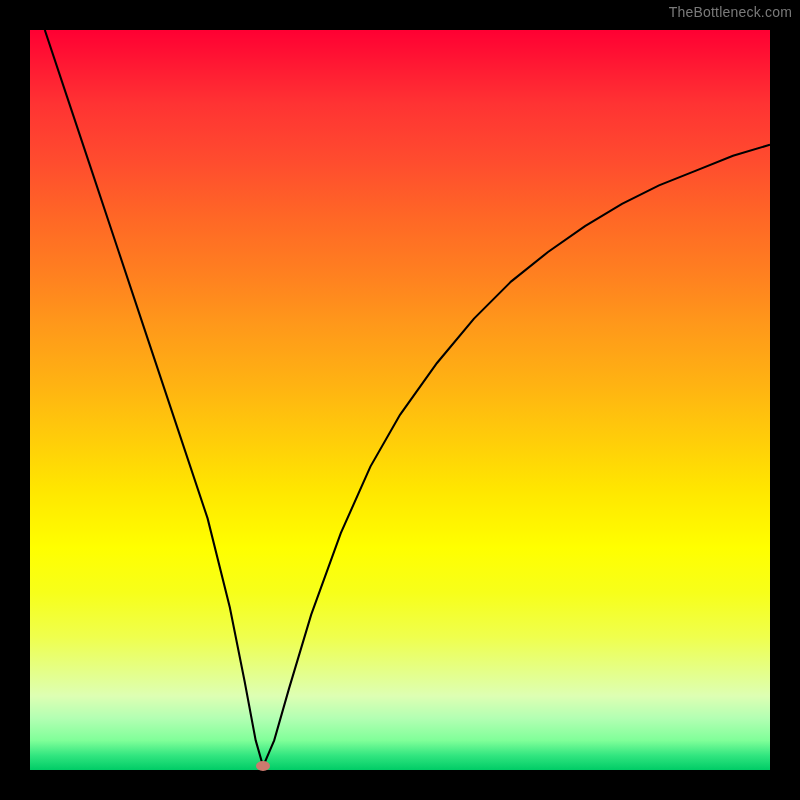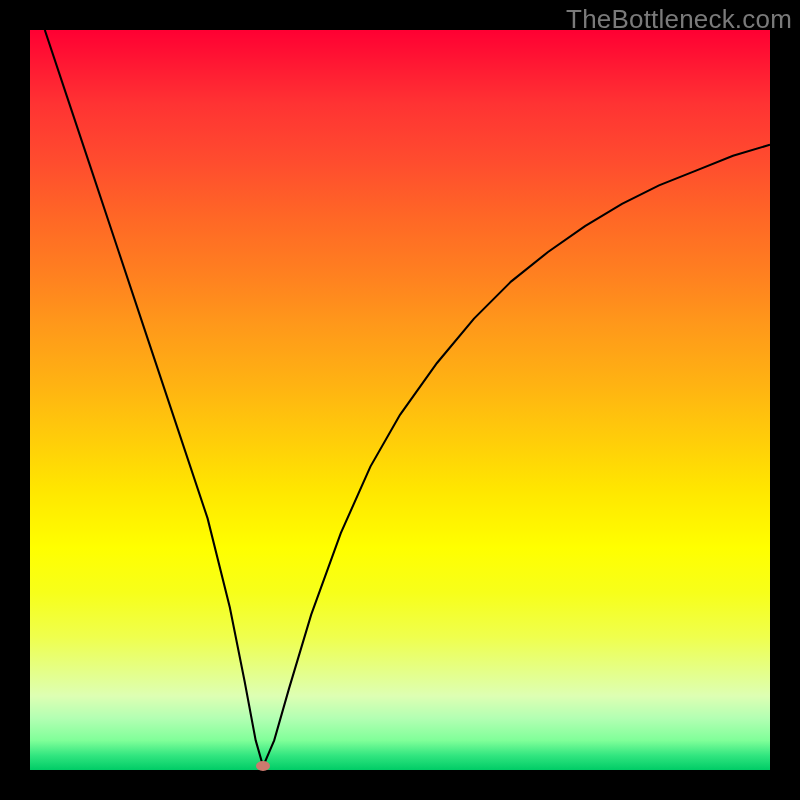--- a/index.html
+++ b/index.html
@@ -42,21 +42,21 @@
     position: absolute;
     inset: 0;
     width: 100%;
     height: 100%;
   }
   .watermark {
     position: absolute;
     top: 4px;
     right: 8px;
     font-family: Arial, Helvetica, sans-serif;
-    font-size: 26px;
+    font-size: 14px;
     font-weight: 500;
     color: #7a7a7a;
     letter-spacing: 0.2px;
     text-align: right;
   }
   .marker {
     position: absolute;
     width: 14px;
     height: 10px;
     border-radius: 50%;

